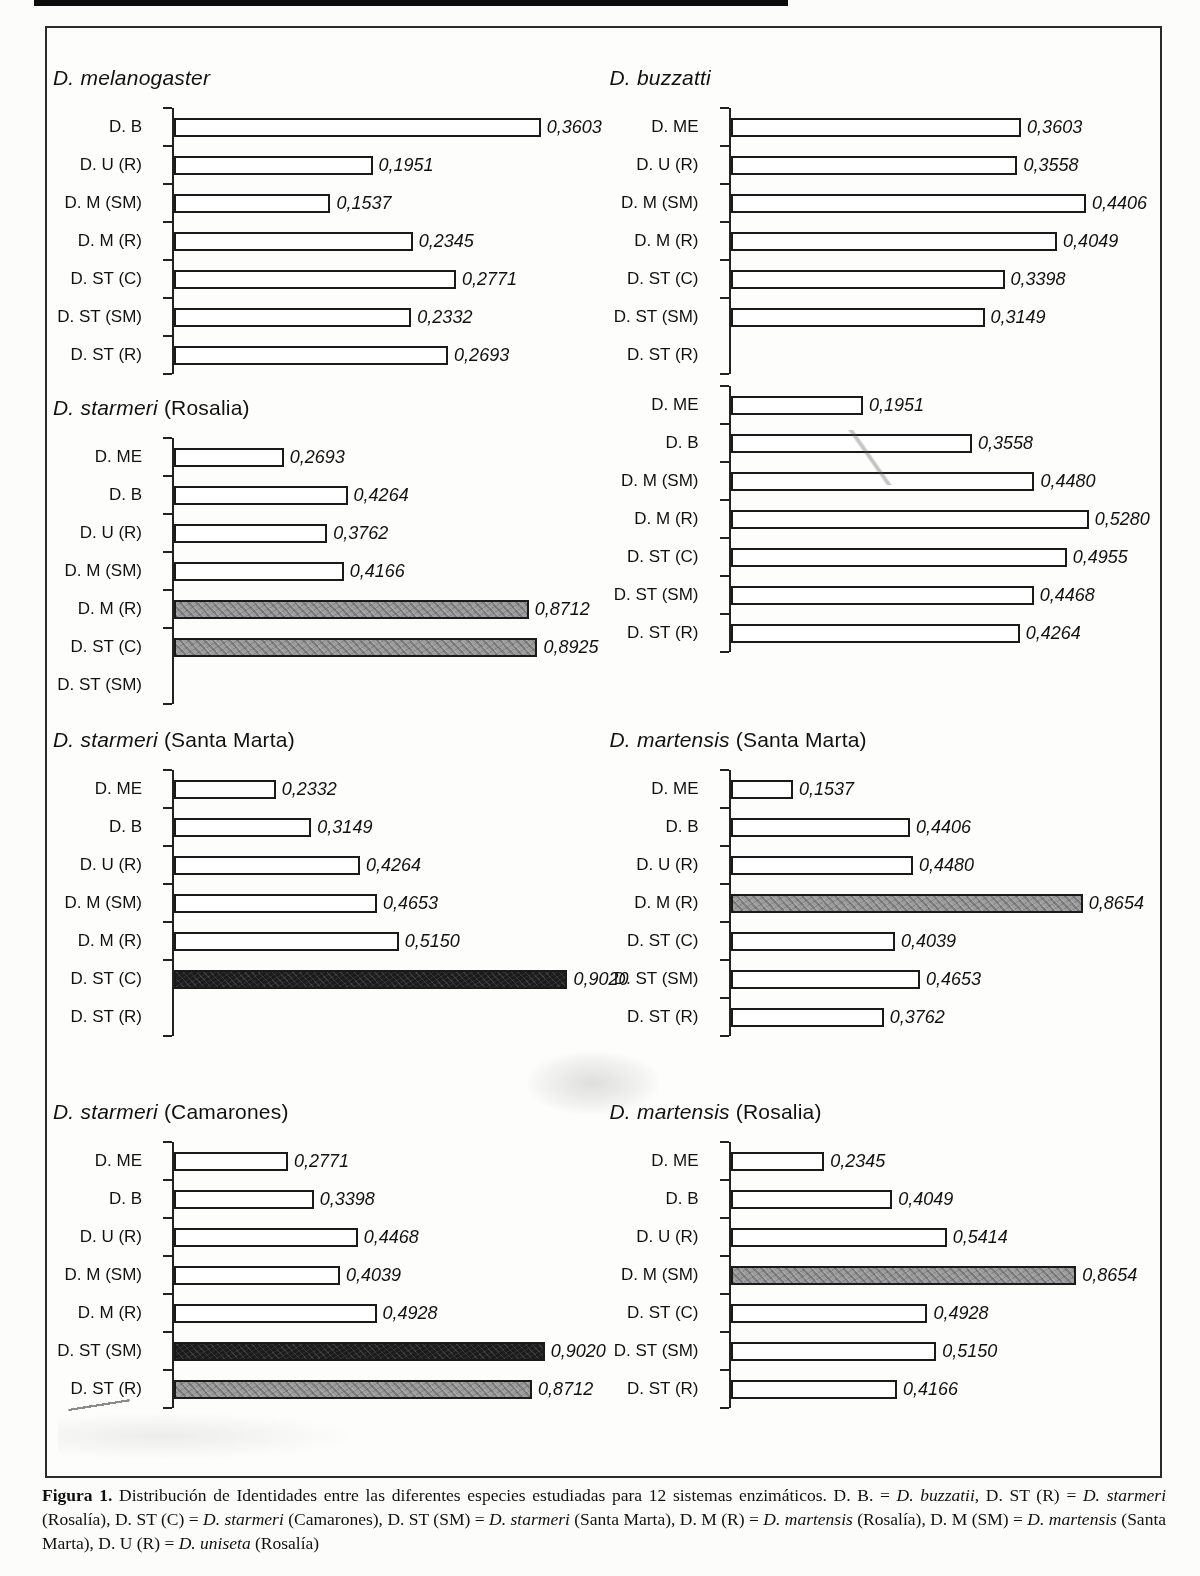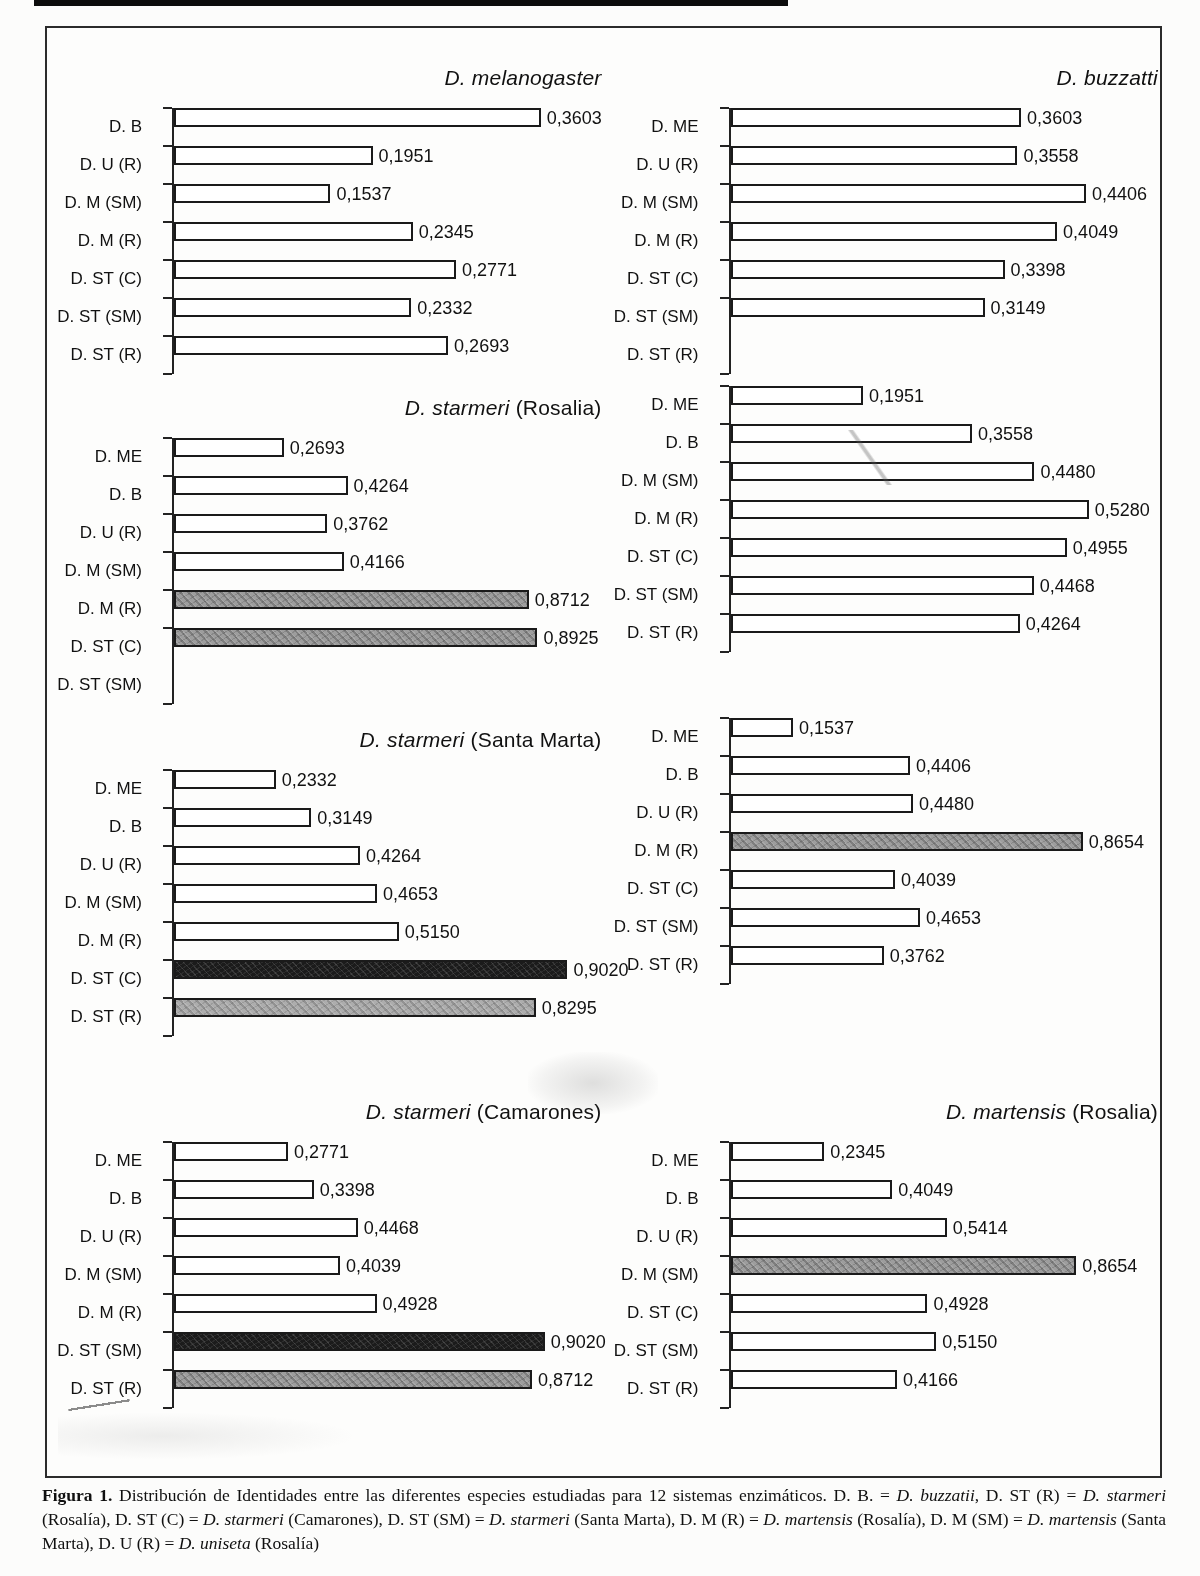--- a/index.html
+++ b/index.html
@@ -13,30 +13,30 @@
   .figure-box{
     position:absolute;left:45px;top:26px;width:1117px;height:1452px;
     border:2px solid #2b2b2b;background:#fdfdfc;box-sizing:border-box;
   }
   .charts-grid{
     display:grid;grid-template-columns:1fr 1fr;
     grid-template-rows:330px 332px 372px 345px;
     padding-top:28px;
   }
   .chart{padding:0 2px 0 6px;box-sizing:border-box;}
-  .chart-title{text-align:right;font-size:21px;letter-spacing:.2px;margin:10px 0 18px;}
+  .chart-title{text-align:left;font-size:21px;letter-spacing:.2px;margin:10px 0 18px;}
   .chart-title .t-it{font-style:italic;}
   .plot{display:flex;gap:23px;}
   .labels-col{width:96px;display:flex;flex-direction:column;flex:none;}
   .cat-label{
     height:38px;display:flex;align-items:center;justify-content:flex-end;
     padding-right:7px;font-size:17px;white-space:nowrap;
   }
   .bars-col{flex:1;border-left:2px solid #222;position:relative;}
-  .bar-track{height:38px;display:flex;position:relative;}
+  .bar-track{height:38px;display:flex;align-items:center;position:relative;font-style:italic;}
   .bar-track::before{content:"";position:absolute;left:-11px;top:-1px;width:9px;height:2px;background:#222;}
   .bars-col::after{content:"";position:absolute;left:-11px;bottom:-1px;width:9px;height:2px;background:#222;}
   .bar{height:19px;border:2px solid #1a1a1a;box-sizing:border-box;flex:none;}
   .fill-white{background:#ffffff;}
   .fill-gray{
     background-color:#9d9d9d;
     background-image:
       repeating-linear-gradient(47deg, rgba(55,55,55,.30) 0 2px, rgba(210,210,210,.20) 2px 3px, transparent 3px 6px),
       repeating-linear-gradient(-31deg, rgba(50,50,50,.20) 0 1px, transparent 1px 5px);
   }
@@ -274,28 +274,25 @@
               <span class="val">0,4653</span>
             </div>
             <div class="bar-track">
               <div class="bar fill-white" style="width: 52.55%;"></div>
               <span class="val">0,5150</span>
             </div>
             <div class="bar-track">
               <div class="bar fill-black" style="width: 92.04%;"></div>
               <span class="val">0,9020</span>
             </div>
-            <div class="bar-track">
-              <div class="bar fill-lightgray" style="width: 84.64%;"></div>
-              <span class="val">0,8295</span>
-            </div>
-          </div>
-        </div>
-      </div>
-      <div class="chart">
+          </div>
+        </div>
+      </div>
+      <div class="chart">
+        <div class="chart-title"><span class="t-it">D. martensis</span><span class="t-n"> (Santa Marta)</span></div>
         <div class="plot">
           <div class="labels-col">
             <div class="cat-label">D. ME</div>
             <div class="cat-label">D. B</div>
             <div class="cat-label">D. U (R)</div>
             <div class="cat-label">D. M (R)</div>
             <div class="cat-label">D. ST (C)</div>
             <div class="cat-label">D. ST (SM)</div>
             <div class="cat-label">D. ST (R)</div>
           </div>

